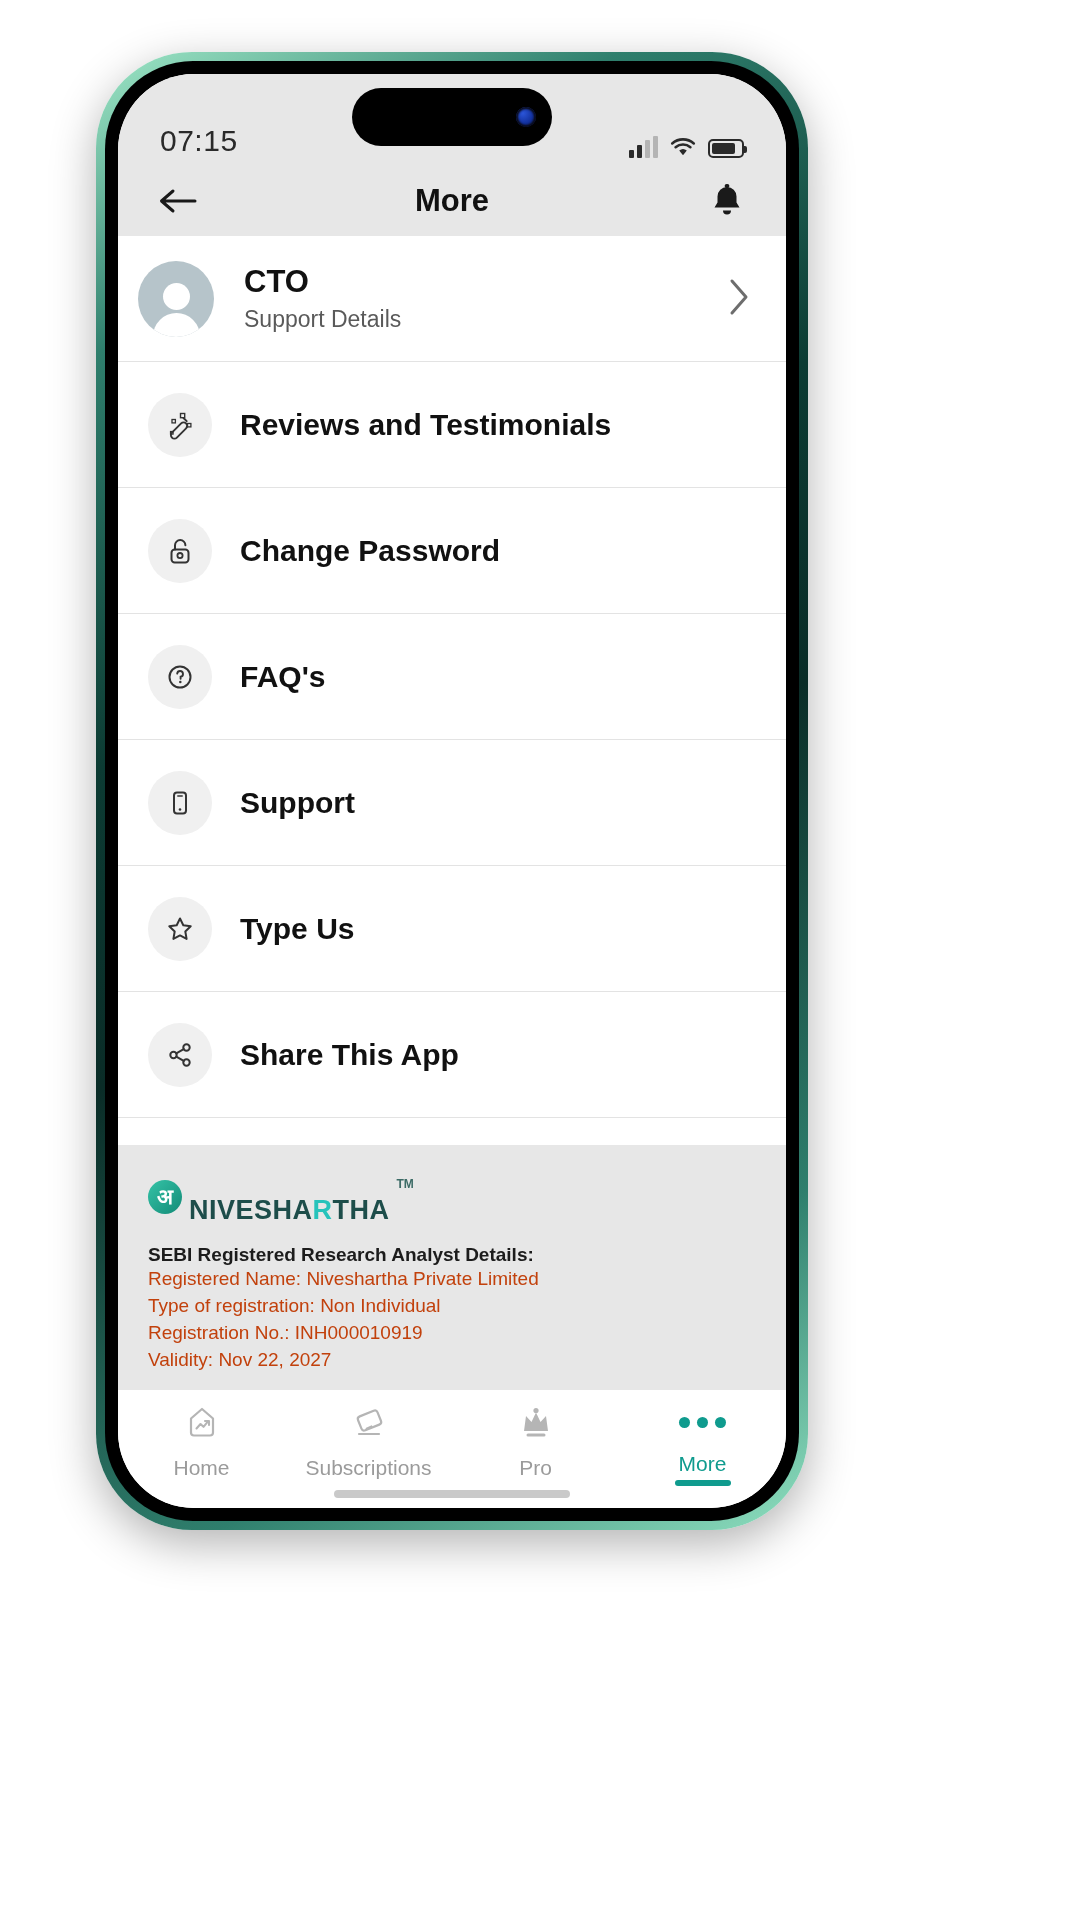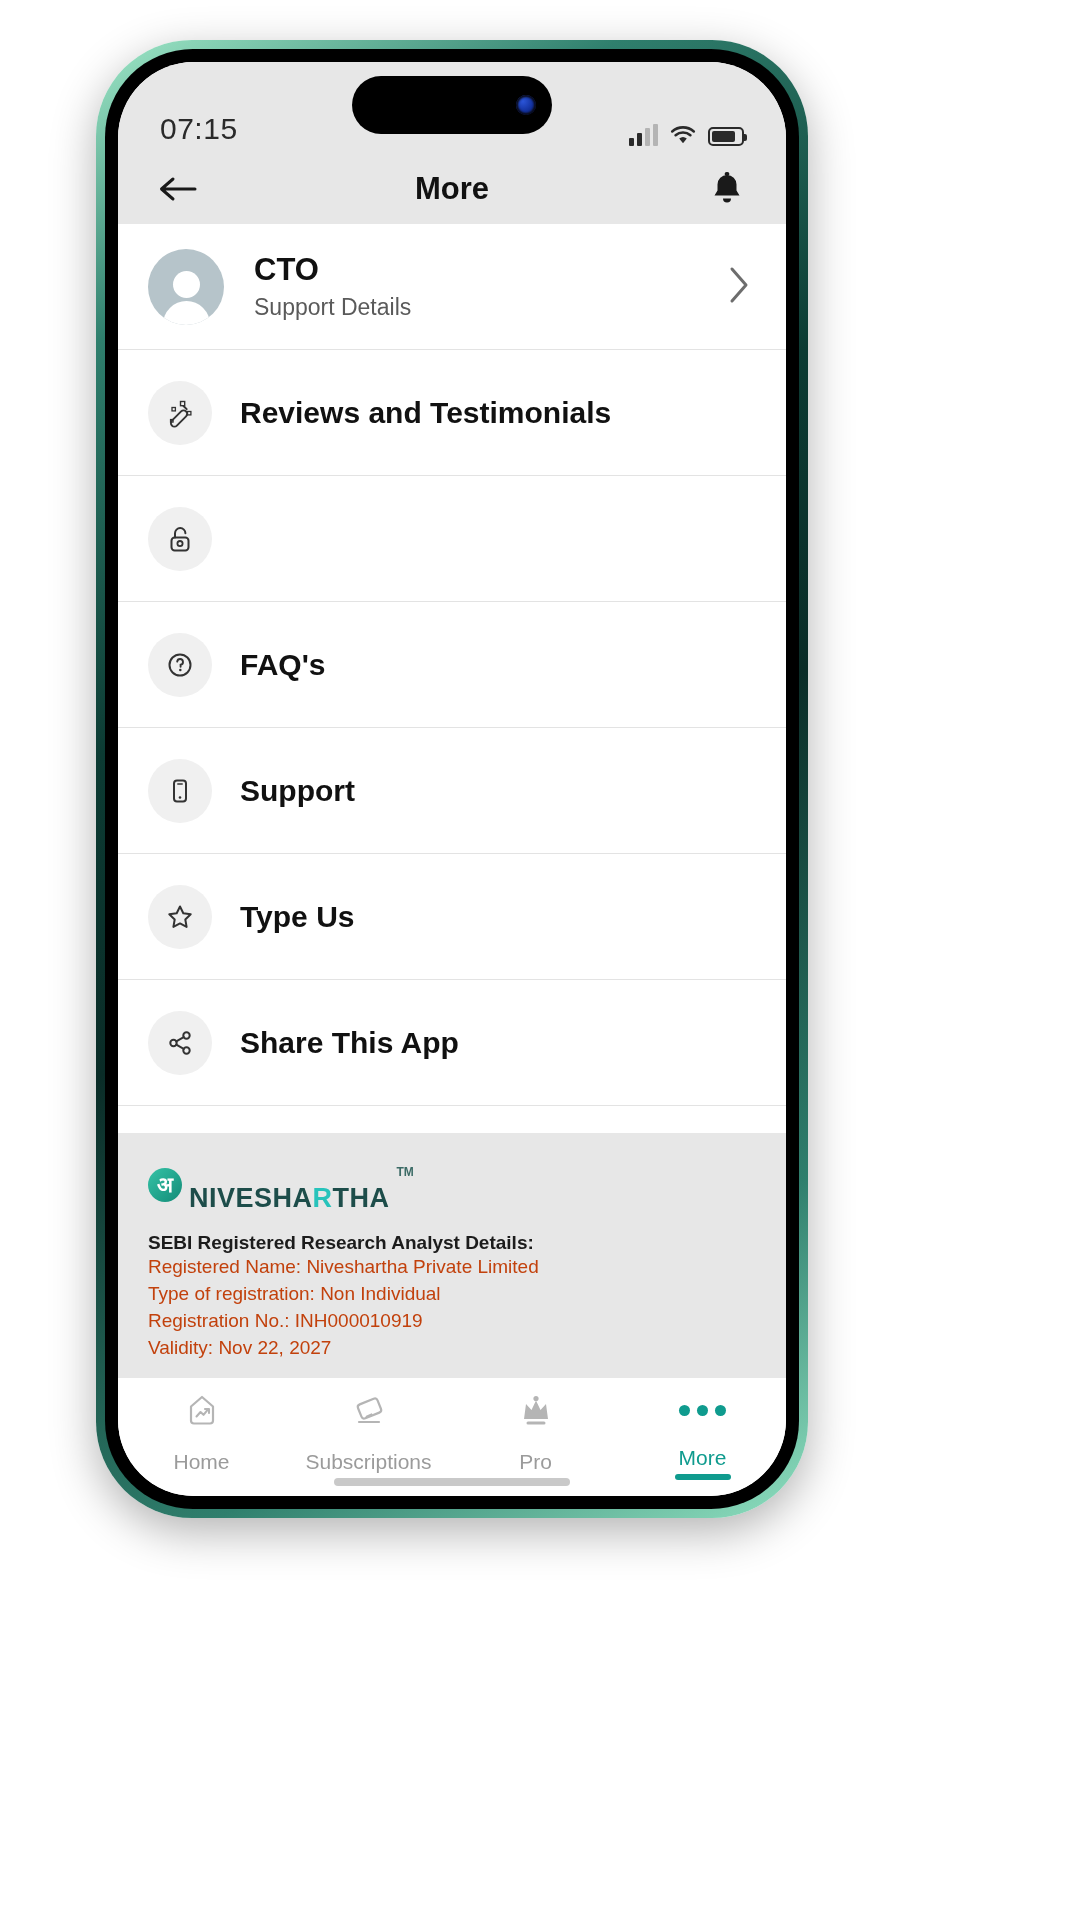--- a/index.html
+++ b/index.html
@@ -1,20 +1,20 @@
 <!DOCTYPE html>
 <html><head>
 <meta charset="utf-8">
 <style>
   * { margin:0; padding:0; box-sizing:border-box; }
   html,body { width:1080px; height:1920px; background:#ffffff; font-family:"Liberation Sans", sans-serif; overflow:hidden; }
 
   
   #phone-frame {
-    position:absolute; left:96px; top:40px; width:712px; height:1478px;
+    position:absolute; left:96px; top:52px; width:712px; height:1478px;
     border-radius:96px;
     background:linear-gradient(150deg,#9fe8c8 0%, #2f7f6d 16%, #0c3b33 38%, #0a2c27 55%, #2f7f6d 82%, #8fe0c0 100%);
     padding:9px;
     box-shadow:0 14px 46px rgba(0,0,0,.30);
   }
   #phone-bezel {
     width:100%; height:100%; border-radius:88px; background:#000000; padding:13px;
   }
   #phone-screen {
     width:100%; height:100%; border-radius:76px; background:#ffffff; overflow:hidden;
@@ -62,21 +62,21 @@
   #header-title { position:absolute; left:0; right:0; text-align:center;
     font-size:31px; font-weight:bold; color:#111; pointer-events:none; }
   #back-button { width:46px; height:46px; display:flex; align-items:center; justify-content:center; cursor:pointer; }
   #bell-button { margin-left:auto; width:46px; height:46px; display:flex; align-items:center; justify-content:center; cursor:pointer; }
 
   
   #content { flex:1 1 auto; background:#ffffff; overflow:hidden; }
 
   
   #profile-row {
-    height:126px; display:flex; align-items:center; padding:0 34px 0 30px;
+    height:126px; display:flex; align-items:center; padding:0 34px 0 20px;
     border-bottom:1px solid #e3e3e3; cursor:pointer; background:#fff;
   }
   #avatar { width:76px; height:76px; border-radius:50%; background:#b6c4ca;
     display:flex; align-items:flex-end; justify-content:center; overflow:hidden; flex:0 0 auto; }
   #avatar .head { width:26px; height:26px; border-radius:50%; background:#fff; position:relative; top:-22px; }
   #avatar .body { width:46px; height:26px; border-radius:26px 26px 0 0; background:#fff; position:absolute; margin-bottom:0; }
   #avatar-inner { position:relative; width:76px; height:76px; display:flex; flex-direction:column; align-items:center; justify-content:flex-end; }
   #avatar-inner .head { width:27px; height:27px; border-radius:50%; background:#fff; margin-bottom:3px; top:0; }
   #avatar-inner .body { position:static; width:47px; height:24px; border-radius:24px 24px 0 0; background:#fff; }
   #profile-text { margin-left:30px; display:flex; flex-direction:column; gap:6px; }
@@ -105,21 +105,21 @@
   #brand-name .accent { color:#27c3bb; }
   #brand-tm { font-size:12px; color:#3c6b66; align-self:flex-start; margin-top:10px; font-weight:bold; }
   #footer-title { font-size:19px; font-weight:bold; color:#1c1c1c; }
   .footer-line { font-size:19px; color:#c2410c; line-height:1.42; }
 
   
   #bottom-nav {
     height:118px; background:#fff; display:flex; align-items:flex-start;
     justify-content:space-around; padding-top:14px; flex:0 0 auto; position:relative;
   }
-  .nav-item { width:25%; display:flex; flex-direction:column; align-items:center; gap:18px; cursor:pointer; position:relative; }
+  .nav-item { width:25%; display:flex; flex-direction:column; align-items:center; gap:12px; cursor:pointer; position:relative; }
   .nav-label { font-size:21px; color:#9b9b9b; }
   .nav-item.active .nav-label { color:#0f9b8e; }
   .nav-dots { display:flex; gap:7px; height:36px; align-items:center; }
   .nav-dots i { width:11px; height:11px; border-radius:50%; background:#0f9b8e; display:block; }
   .nav-underline { position:absolute; bottom:-10px; width:56px; height:6px; border-radius:3px; background:#0f9b8e; }
   #home-indicator { position:absolute; bottom:10px; left:50%; transform:translateX(-50%);
     width:236px; height:8px; border-radius:4px; background:#c9c9c9; }
 </style>
 </head>
 <body>
@@ -207,20 +207,21 @@
         </div>
 
         <div class="menu-item">
           <div class="menu-badge">
             <svg width="36" height="36" viewBox="0 0 36 36">
               <rect x="9.5" y="16.5" width="17" height="13" rx="3.2" stroke="#333" stroke-width="2" fill="none"></rect>
               <path d="M13 16.5 v-4.2 a5.2 5.2 0 0 1 10.4 0" stroke="#333" stroke-width="2" fill="none" stroke-linecap="round"></path>
               <circle cx="18" cy="22.6" r="2.6" stroke="#333" stroke-width="1.8" fill="none"></circle>
             </svg>
           </div>
+          <div class="menu-label">Change Password</div>
         </div>
 
         <div class="menu-item">
           <div class="menu-badge">
             <svg width="36" height="36" viewBox="0 0 36 36">
               <circle cx="18" cy="18" r="10.5" stroke="#333" stroke-width="2" fill="none"></circle>
               <path d="M15.2 14.6 a2.9 2.9 0 1 1 3.4 3.2 v2" stroke="#333" stroke-width="1.9" fill="none" stroke-linecap="round"></path>
               <circle cx="18.3" cy="23" r="1.25" fill="#333"></circle>
             </svg>
           </div>

